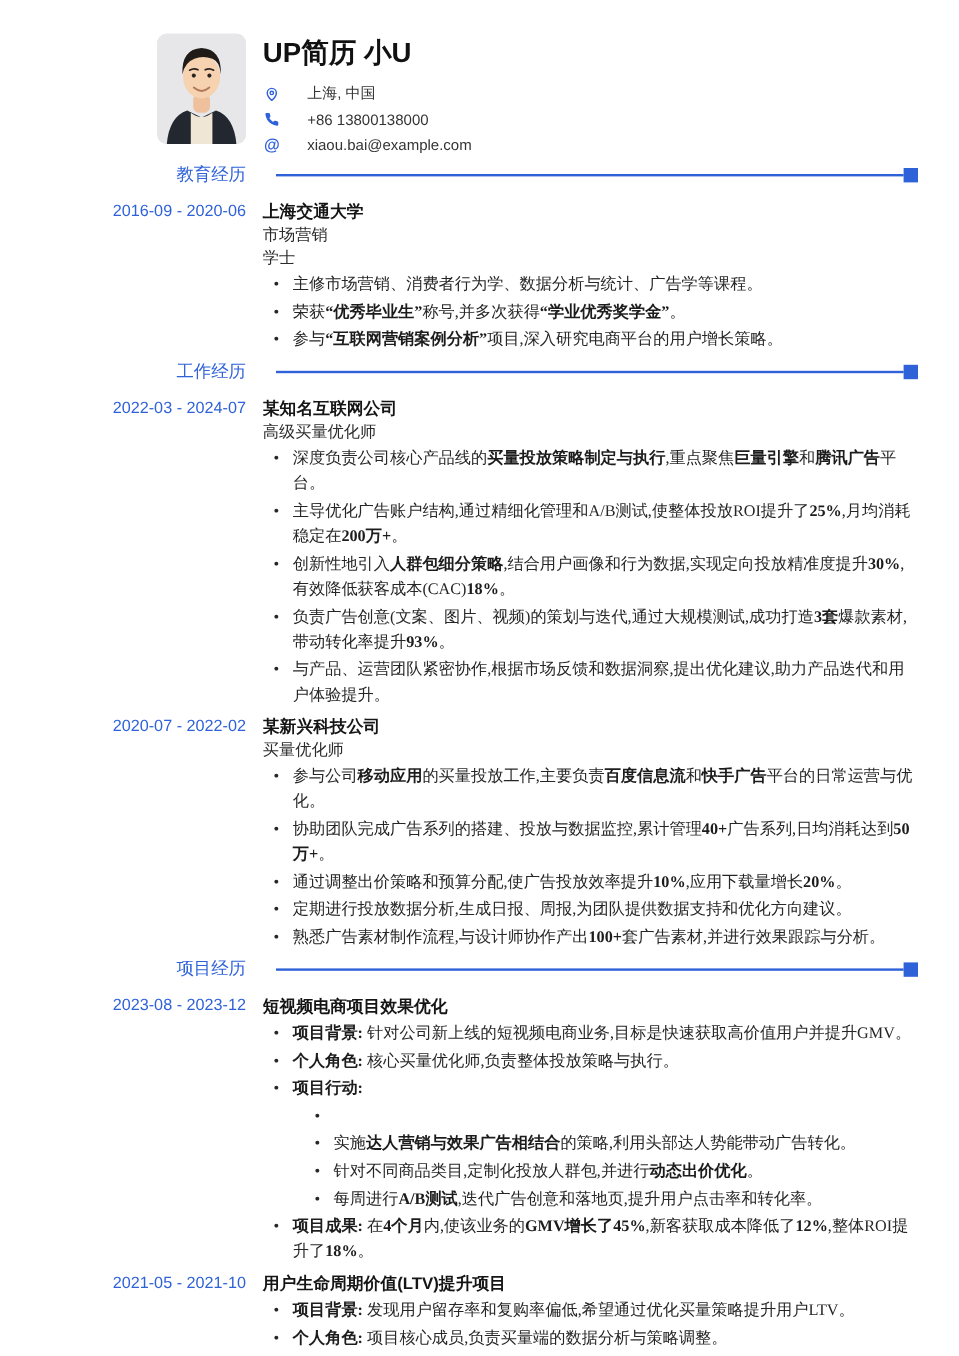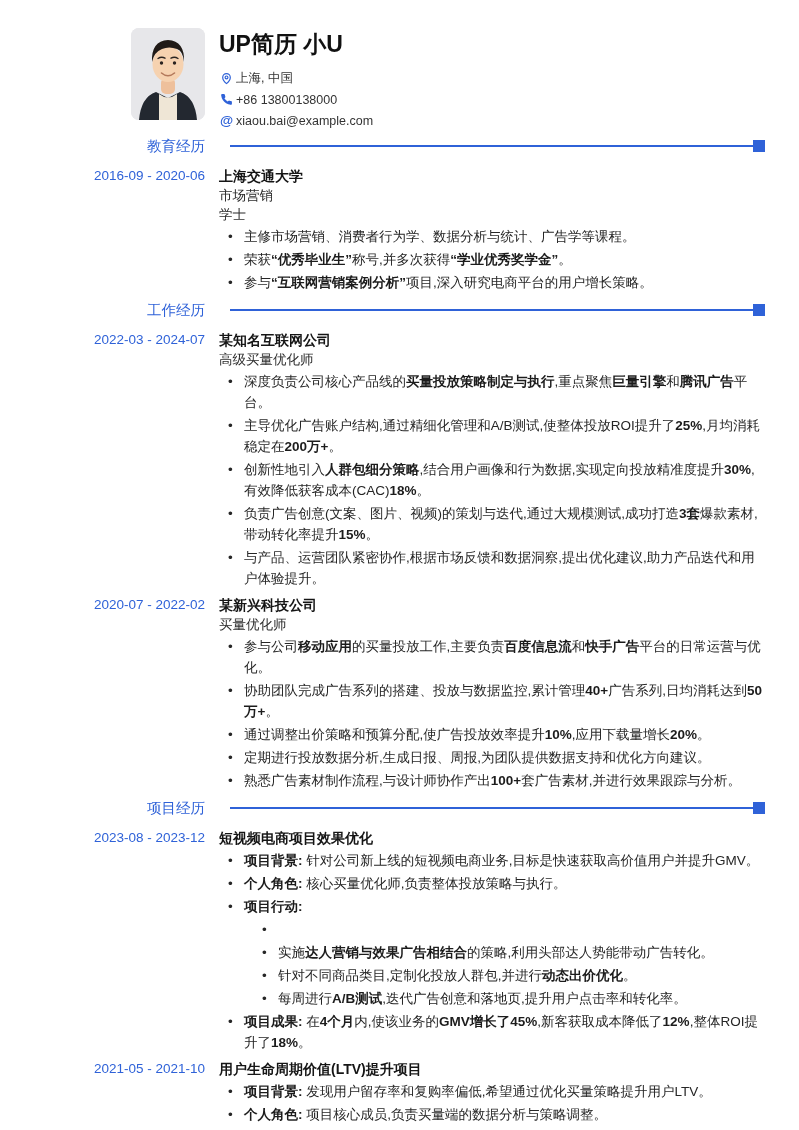--- a/index.html
+++ b/index.html
@@ -9,39 +9,39 @@
     box-sizing:border-box;padding-top:28px;
   }
   .row{display:flex;}
   .col-l{flex:0 0 205px;width:205px;text-align:right;box-sizing:border-box;}
   .col-r{flex:1;padding-left:14px;padding-right:34px;min-width:0;}
 
   
   .header-row{}
   .avatar{display:inline-block;width:74px;height:92px;border-radius:8px;overflow:hidden;vertical-align:top;background:#e7e7ea;}
   .name{font-size:23px;font-weight:600;color:#111;line-height:30px;margin:1px 0 9px;}
-  .contact{display:flex;align-items:center;gap:2px;font-size:12.5px;color:#333;height:21px;}
+  .contact{display:flex;align-items:center;gap:22px;font-size:12.5px;color:#333;height:21px;}
   .cicon{width:15px;height:15px;display:flex;align-items:center;justify-content:center;flex:none;}
   .cicon svg{width:13px;height:13px;display:block;}
   .at-glyph{color:#2f62d8;font-weight:700;font-size:13.5px;line-height:15px;}
 
   
   .section{margin-top:6px;}
   .section-head{margin-bottom:11px;gap:11px;}
   .s-title{color:#2f62d8;font-size:14.5px;font-weight:500;line-height:18px;}
   .head-line{display:flex;align-items:center;height:18px;}
   .hline{flex:1;height:2px;background:#2f62d8;}
   .hsq{width:12px;height:12px;background:#2f62d8;flex:none;}
 
   
   .entry ~ .entry{margin-top:4px;}
   .date{color:#2f62d8;font-size:13.5px;line-height:20px;white-space:nowrap;}
   .e-head{font-size:14px;font-weight:700;color:#151515;line-height:20px;}
   .e-sub{font-size:13.5px;color:#2b2b2b;line-height:19px;}
-  .bullets{margin-top:2px;}
+  .bullets{margin-top:2px;font-family:Liberation Serif, serif;}
   .bullet{display:flex;font-size:13.5px;line-height:21px;margin-bottom:2px;color:#262626;}
   .b-dot{flex:0 0 16px;padding-left:9px;box-sizing:content-box;}
   .b-dot::before{content:"•";}
   .bullet.lvl2 .b-dot{margin-left:34px;}
   .b-text{flex:1;min-width:0;}
   .b-text b{font-weight:700;color:#1c1c1c;}
 </style>
 </head>
 <body>
 
@@ -145,21 +145,21 @@
           <div class="bullet">
               <span class="b-dot"></span>
               <span class="b-text"><span>主导优化广告账户结构,通过精细化管理和A/B测试,使整体投放ROI提升了</span><b>25%</b><span>,月均消耗稳定在</span><b>200万+</b><span>。</span></span>
             </div>
           <div class="bullet">
               <span class="b-dot"></span>
               <span class="b-text"><span>创新性地引入</span><b>人群包细分策略</b><span>,结合用户画像和行为数据,实现定向投放精准度提升</span><b>30%</b><span>,有效降低获客成本(CAC)</span><b>18%</b><span>。</span></span>
             </div>
           <div class="bullet">
               <span class="b-dot"></span>
-              <span class="b-text"><span>负责广告创意(文案、图片、视频)的策划与迭代,通过大规模测试,成功打造</span><b>3套</b><span>爆款素材,带动转化率提升</span><b>15%</b><span>。</span></span>
+              <span class="b-text"><span>负责广告创意(文案、图片、视频)的策划与迭代,通过大规模测试,成功打造</span><b>3套</b><span>爆款素材,带动转化率提升</span><b>93%</b><span>。</span></span>
             </div>
           <div class="bullet">
               <span class="b-dot"></span>
               <span class="b-text"><span>与产品、运营团队紧密协作,根据市场反馈和数据洞察,提出优化建议,助力产品迭代和用户体验提升。</span></span>
             </div>
         </div>
       </div>
     </div>
 
     <div class="row entry">

